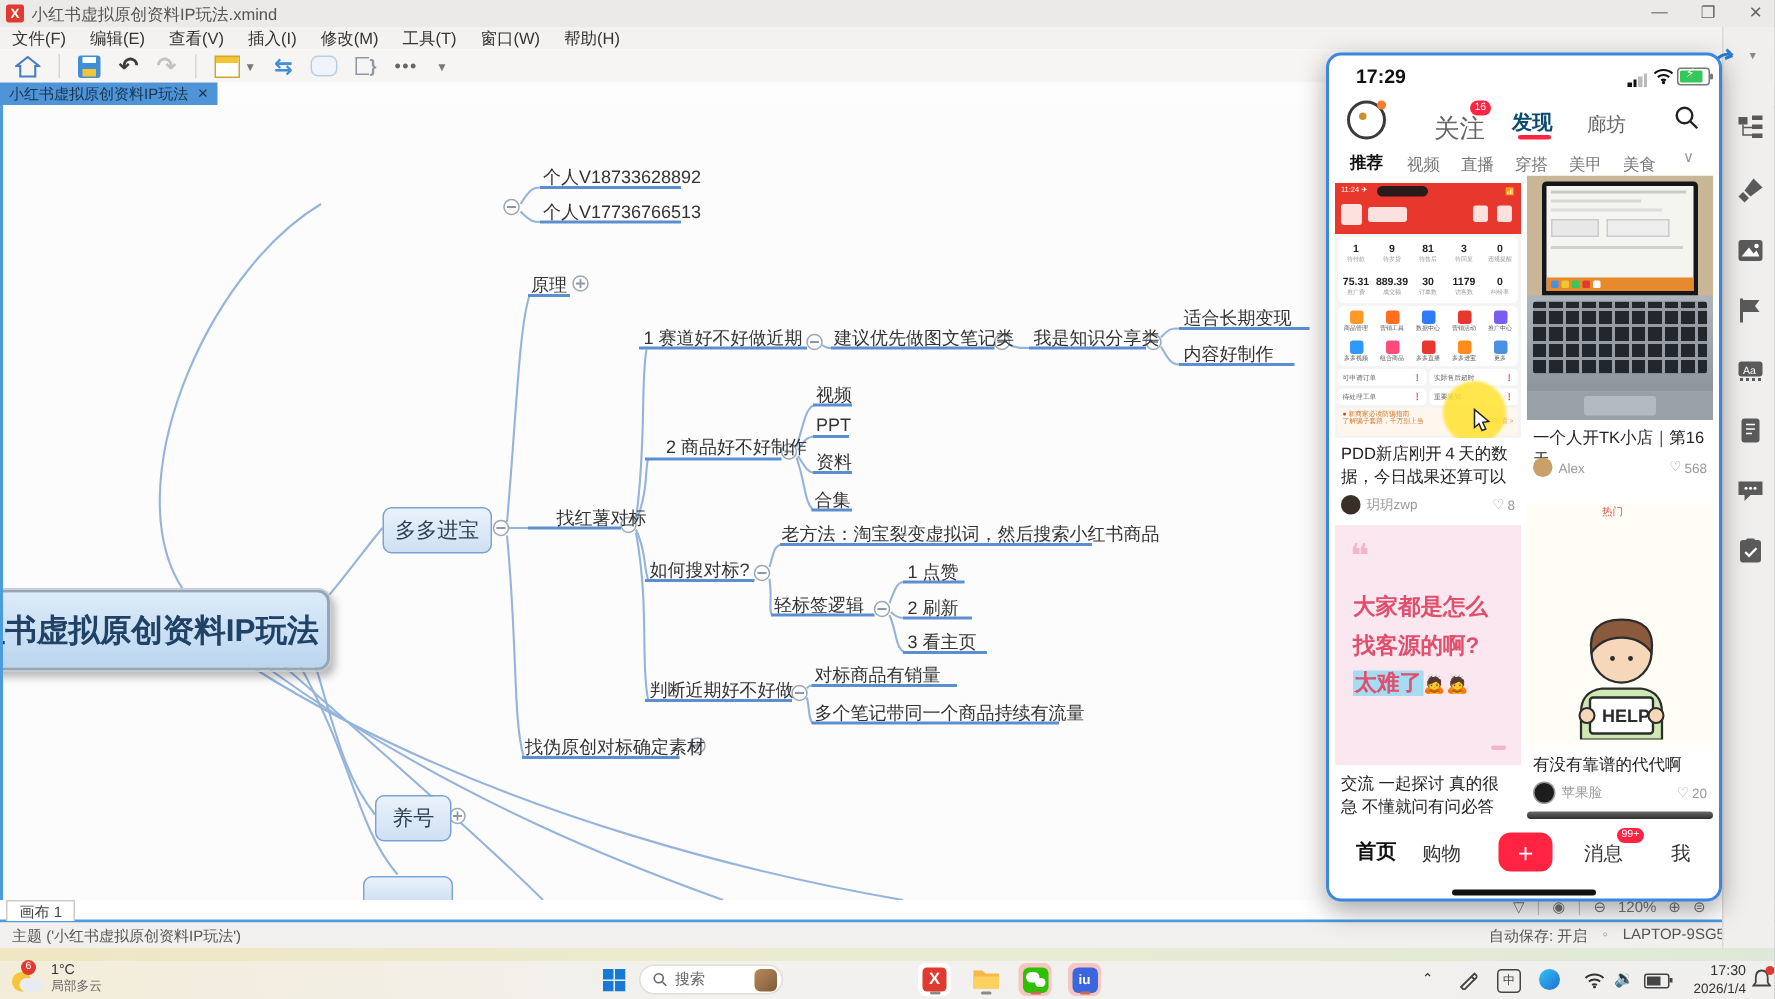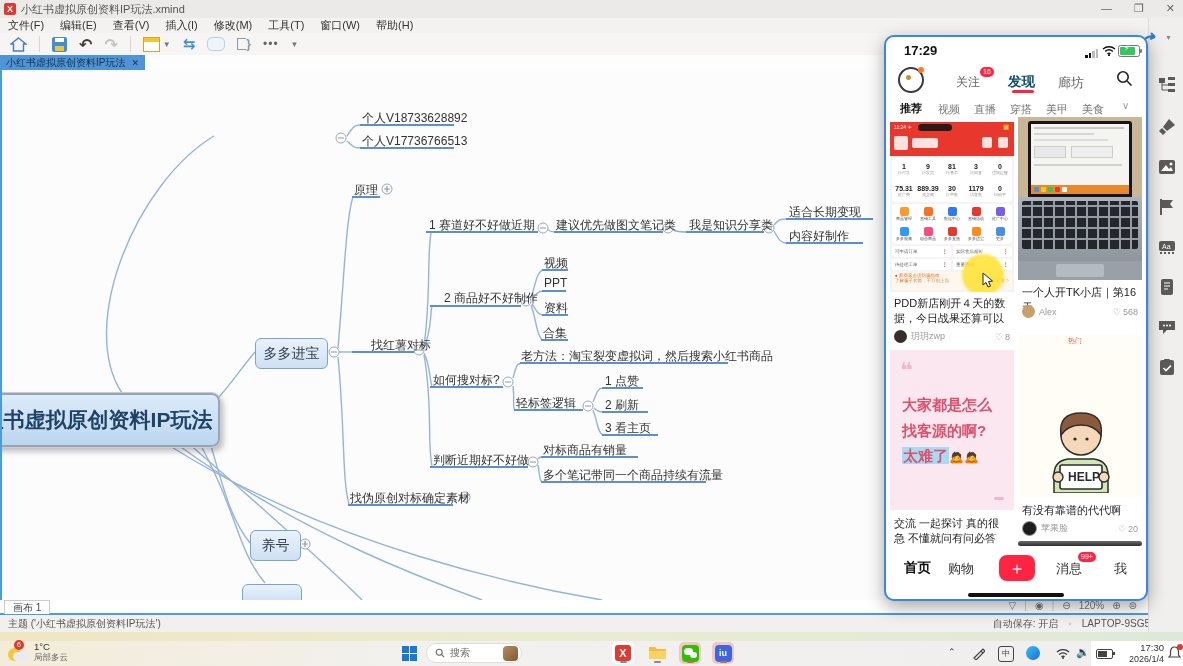--- a/index.html
+++ b/index.html
@@ -25,21 +25,21 @@
   #rightbar{left:1148px;top:18px;width:35px;height:614px;background:#f1efed;border-left:1px solid #ddd9d5;}
   .sideicon{position:absolute;left:9px;width:18px;height:18px;color:#5a5a5a;}
   
   #phone{left:884px;top:35px;width:264px;height:566px;background:#fff;border:2px solid #3a86e0;border-radius:10px;box-shadow:0 6px 18px rgba(0,0,0,.35);box-sizing:border-box;z-index:40;overflow:hidden;}
   .pcard{position:absolute;overflow:hidden;background:#fff;}
   .ptitle{font-size:11px;color:#222;line-height:1.35;}
   .pmeta{font-size:9px;color:#999;display:flex;align-items:center;}
   .redbadge{background:#ff2442;color:#fff;border-radius:8px;font-size:7px;padding:0 3px;line-height:10px;}
   
   #wallpaper{left:0;top:632px;width:1183px;height:9px;background:linear-gradient(90deg,#efe6c2,#e9ecd2,#dfe8d8);}
-  #taskbar{left:0;top:641px;width:1091px;height:25px;background:linear-gradient(90deg,#f3ecd8,#f2f1ef 40%,#f0efee);}
+  #taskbar{left:0;top:641px;width:1183px;height:25px;background:linear-gradient(90deg,#f3ecd8,#f2f1ef 40%,#f0efee);}
   .trayicon{color:#333;font-size:11px;}
   .appico{width:22px;height:22px;border-radius:5px;display:flex;align-items:center;justify-content:center;}
   .rundash{position:absolute;bottom:1px;left:8px;width:7px;height:2px;border-radius:2px;background:#8a8a8a;}
 </style>
 </head>
 <body>
 
 <div id="screen">
 
   <div class="abs" id="titlebar">
@@ -277,21 +277,21 @@
     <div class="abs" style="right:6px;top:8px;width:20px;height:10px;border:1px solid #777;border-radius:2.5px;">
         <div style="position:absolute;left:1px;top:1px;bottom:1px;width:15px;background:#35c759;border-radius:1px;"></div>
         <span style="position:absolute;left:5px;top:-2px;font-size:8px;color:#fff;">⚡</span>
         <div style="position:absolute;right:-3px;top:2.5px;width:2px;height:4px;background:#777;border-radius:1px;"></div>
       </div>
 
     <div class="abs" style="left:12px;top:30px;width:22px;height:22px;border:2.5px solid #3a3a3a;border-radius:50%;">
         <div style="position:absolute;right:-2px;top:-2px;width:6px;height:6px;background:#ff7a2a;border-radius:50%;"></div>
         <div style="position:absolute;left:6px;top:6px;width:5px;height:5px;background:#c8922a;border-radius:50%;"></div>
       </div>
-    <span class="abs" style="left:70px;top:37px;font-size:12px;color:#666;">关注</span>
+    <span class="abs" style="left:70px;top:37px;font-size:17px;color:#666;">关注</span>
     <span class="abs redbadge" style="left:94px;top:30px;">16</span>
     <span class="abs" style="left:122px;top:36px;font-size:13.5px;font-weight:bold;color:#0c4a6e;">发现</span>
     <div class="abs" style="left:126px;top:53px;width:22px;height:3px;border-radius:2px;background:#ff2442;"></div>
     <span class="abs" style="left:172px;top:37px;font-size:13px;color:#666;">廊坊</span>
     <svg class="abs" style="left:230px;top:33px;" width="17" height="17" viewBox="0 0 17 17">
         <circle cx="7" cy="7" r="5.2" stroke="#222" stroke-width="1.6" fill="none"></circle>
         <path d="M11 11 L15.5 15.5" stroke="#222" stroke-width="1.6"></path>
       </svg>
 
     <span class="abs" style="left:14px;top:64px;font-size:11px;font-weight:bold;color:#111;">推荐</span>

